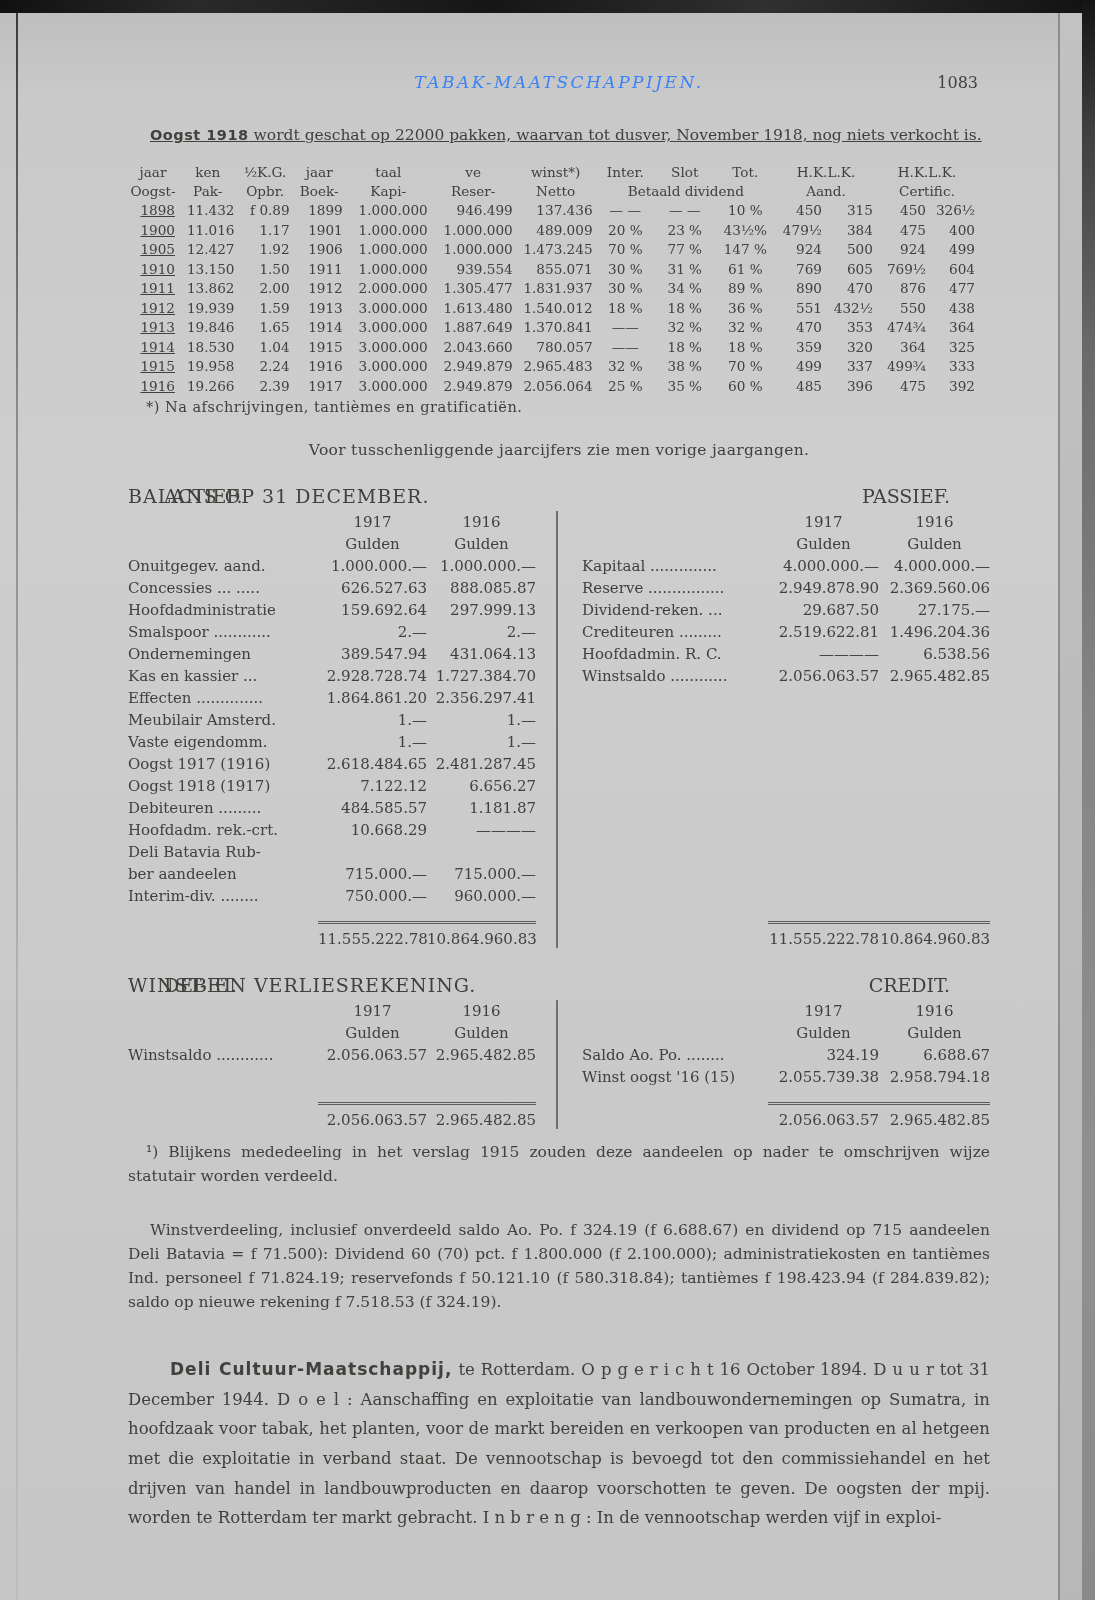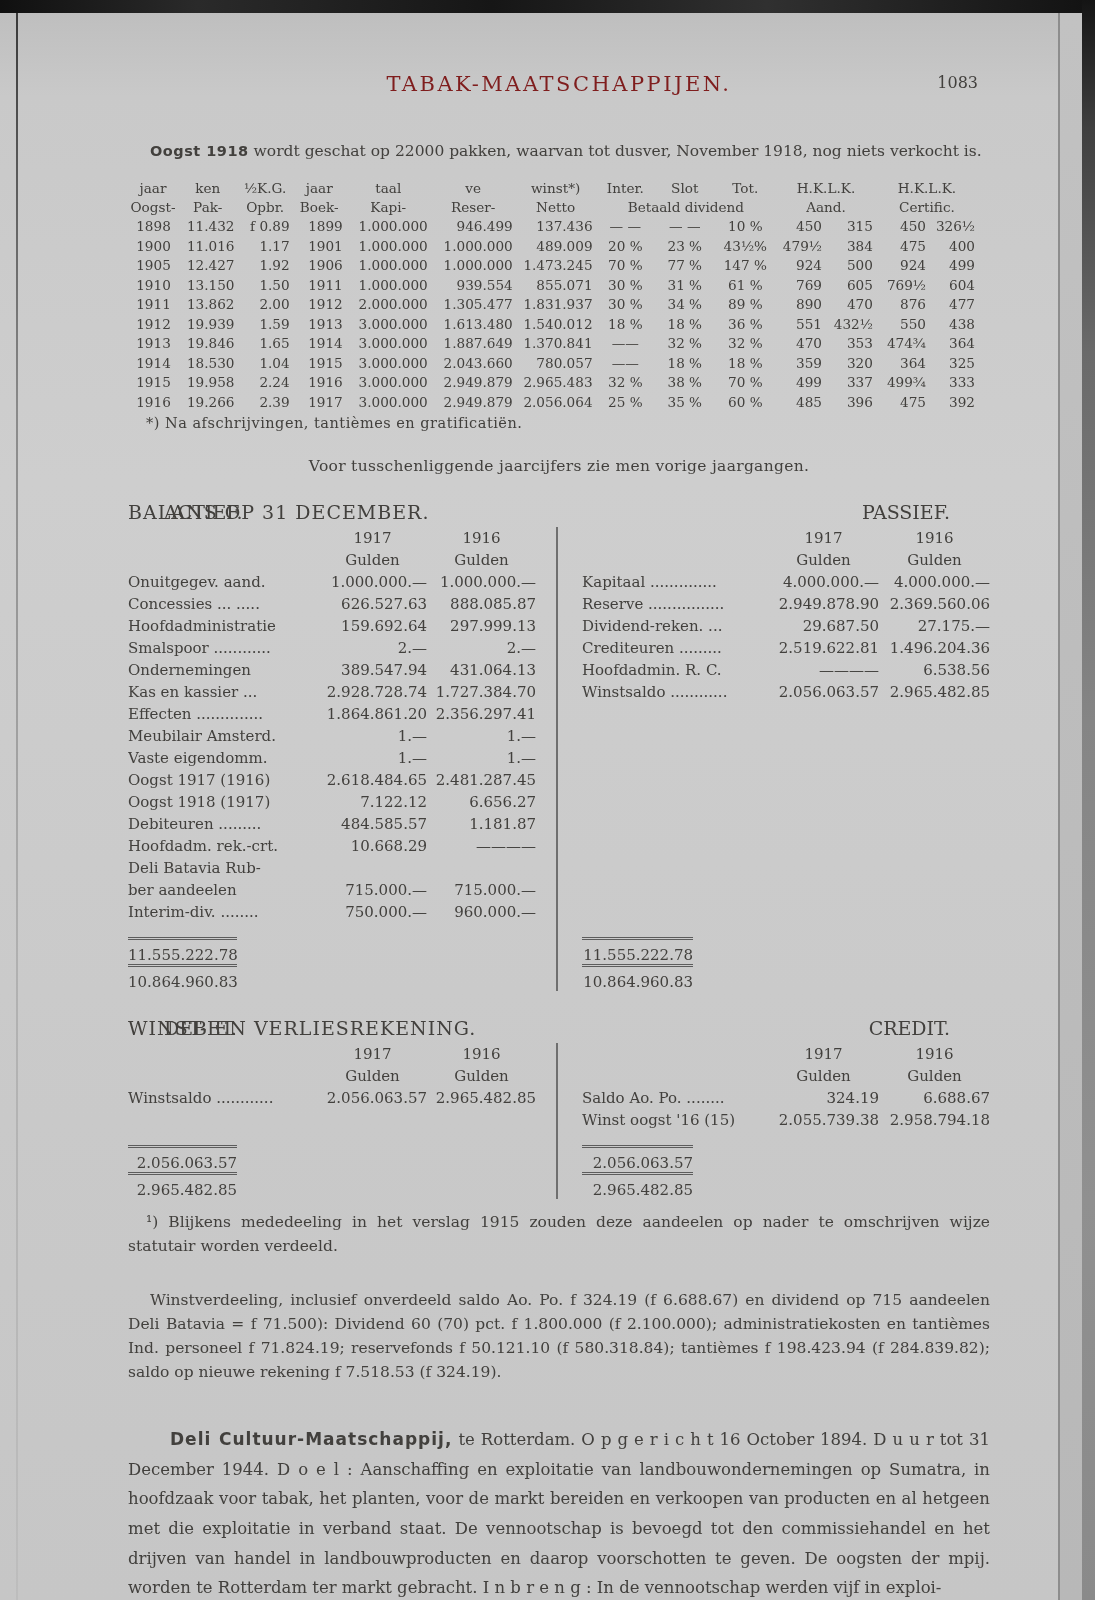--- a/index.html
+++ b/index.html
@@ -18,33 +18,33 @@
   .right-edge-line{position:absolute;top:13px;left:1058px;width:2px;height:1587px;background:#8d8d8d;}
   .right-pageband{position:absolute;top:13px;left:1060px;width:22px;height:1587px;
     background:linear-gradient(180deg,#c2c2c2,#bdbdbd 40%,#b8b8b8);}
   .right-dark{position:absolute;top:0;left:1082px;width:13px;height:1600px;
     background:linear-gradient(180deg,#141414 0%,#3f3f3f 8%,#6a6a6a 22%,#858585 45%,#909090 75%,#8a8a8a 100%);}
 
   .content{position:absolute;left:128px;top:72px;width:862px;}
 
   
   .runhead{position:relative;height:26px;}
-  .runtitle{position:absolute;left:0;right:0;text-align:center;
-    font-size:21px;letter-spacing:2.5px;color:#7f1d1d;}
+  .runtitle{position:absolute;left:0;right:0;text-align:center;font-style:italic;
+    font-size:17px;letter-spacing:2.5px;color:#3b82f6;}
   .pagenum{position:absolute;right:12px;top:1px;font-size:16px;}
 
   p{margin:0;text-align:justify;}
-  .intro{margin-top:42px;font-size:15.5px;line-height:1.5;text-indent:22px;}
+  .intro{margin-top:26px;font-size:15.5px;line-height:1.5;text-indent:22px;text-decoration:underline;}
   b.lead{font-family:"DejaVu Sans","Liberation Sans",sans-serif;font-size:14.5px;letter-spacing:.5px;}
 
   
   table.stats{margin-top:16px;border-collapse:collapse;font-size:13.6px;width:850px;}
   table.stats th{font-weight:normal;text-align:center;padding:0 1px;line-height:19px;white-space:nowrap;}
   table.stats td{text-align:right;padding:0 3px;line-height:19.5px;white-space:nowrap;}
-  table.stats td.c0{text-align:center;padding-left:4px;}
+  table.stats td.c0{text-align:right;padding-left:4px;text-decoration:underline;}
   table.stats td.c7,table.stats td.c8,table.stats td.c9{text-align:center;}
   col.w-jr{width:44px}col.w-pk{width:56px}col.w-op{width:52px}col.w-bj{width:50px}
   col.w-kap{width:80px}col.w-res{width:80px}col.w-win{width:74px}
   col.w-int{width:56px}col.w-slo{width:56px}col.w-tot{width:58px}
   col.w-a1{width:46px}col.w-a2{width:48px}col.w-c1{width:50px}col.w-c2{width:46px}
   .stats-foot{font-size:14.5px;margin-top:3px;padding-left:18px;letter-spacing:.5px;}
 
   .interim{margin-top:26px;text-align:center;font-size:15.5px;letter-spacing:.3px;}
 
   
@@ -58,21 +58,21 @@
   .halves{display:flex;align-items:flex-start;}
   .half{width:408px;}
   .half.right{margin-left:46px;}
   .lrow{display:flex;line-height:22px;white-space:nowrap;}
   .lrow .lbl{width:190px;overflow:hidden;text-align:left;}
   .lrow .val{width:109px;text-align:right;}
   .half.right .lrow .lbl{width:186px;}
   .half.right .lrow .val{width:111px;}
   .lrow.hdr .val{text-align:center;}
   .totals{display:flex;margin-top:14px;}
-  .totals .tside{width:408px;display:flex;flex-direction:column;}
+  .totals .tside{width:408px;display:flex;}
   .totals .tside.right{margin-left:46px;}
   .totals .lbl{width:190px;}
   .totals .tside.right .lbl{width:186px;}
   .totals .val{width:109px;text-align:right;border-top:3px double #5c5c5c;padding-top:6px;}
   .totals .tside.right .val{width:111px;}
 
   .footnote1{margin-top:12px;font-size:15.5px;line-height:1.5;text-indent:18px;}
   .winstpara{margin-top:30px;font-size:15.5px;line-height:1.55;text-indent:22px;}
 
   .delipara{margin-top:40px;font-size:16.5px;line-height:1.8;text-indent:42px;}

